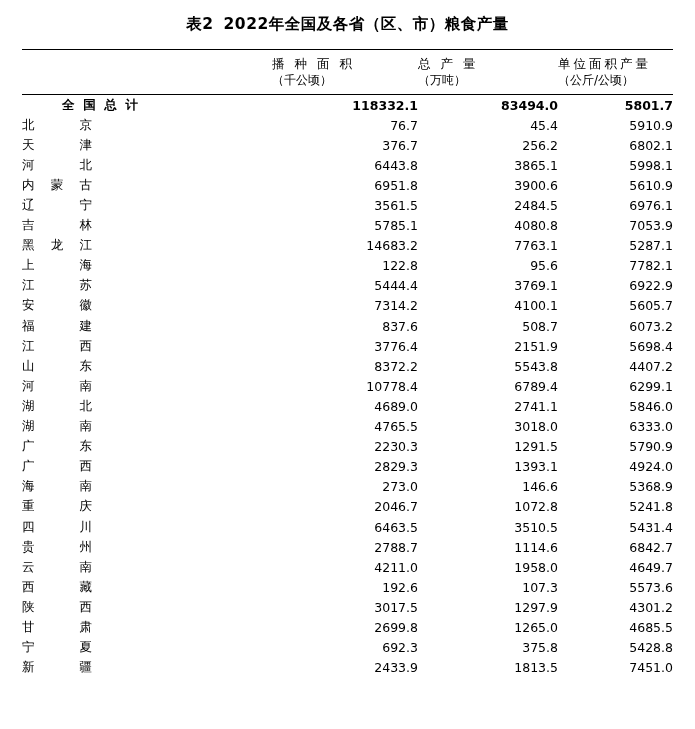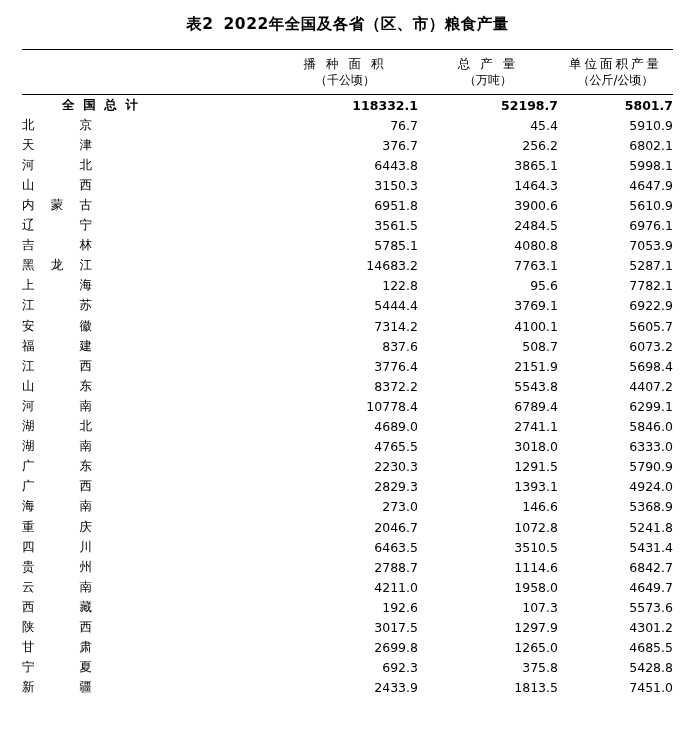--- a/index.html
+++ b/index.html
@@ -49,21 +49,20 @@
     font-size: 0;
     line-height: 0;
   }
   .rule-mid td {
     border-top: 1px solid #000;
     height: 0;
     font-size: 0;
     line-height: 0;
   }
   .hdr td {
-    text-align: center;
     vertical-align: middle;
     height: 44px;
     font-size: 12.5px;
     line-height: 17px;
   }
   .hdr .l1 {
     letter-spacing: 3px;
   }
   .hdr .l2 {
     font-size: 12px;
@@ -139,21 +138,21 @@
         </td>
       </tr>
       <tr class="rule-mid">
         <td colspan="4"></td>
       </tr>
     </tbody>
     <tbody id="rows-body">
         <tr class="row total">
           <td class="cell-name"><span class="nm">全国总计</span></td>
           <td class="cell-num">118332.1</td>
-          <td class="cell-num">52198.7</td>
+          <td class="cell-num">83494.0</td>
           <td class="cell-num">5801.7</td>
         </tr>
         <tr class="row">
           <td class="cell-name"><span class="nm">北京</span></td>
           <td class="cell-num">76.7</td>
           <td class="cell-num">45.4</td>
           <td class="cell-num">5910.9</td>
         </tr>
         <tr class="row">
           <td class="cell-name"><span class="nm">天津</span></td>
@@ -161,26 +160,20 @@
           <td class="cell-num">256.2</td>
           <td class="cell-num">6802.1</td>
         </tr>
         <tr class="row">
           <td class="cell-name"><span class="nm">河北</span></td>
           <td class="cell-num">6443.8</td>
           <td class="cell-num">3865.1</td>
           <td class="cell-num">5998.1</td>
         </tr>
         <tr class="row">
-          <td class="cell-name"><span class="nm">山西</span></td>
-          <td class="cell-num">3150.3</td>
-          <td class="cell-num">1464.3</td>
-          <td class="cell-num">4647.9</td>
-        </tr>
-        <tr class="row">
           <td class="cell-name"><span class="nm">内蒙古</span></td>
           <td class="cell-num">6951.8</td>
           <td class="cell-num">3900.6</td>
           <td class="cell-num">5610.9</td>
         </tr>
         <tr class="row">
           <td class="cell-name"><span class="nm">辽宁</span></td>
           <td class="cell-num">3561.5</td>
           <td class="cell-num">2484.5</td>
           <td class="cell-num">6976.1</td>

